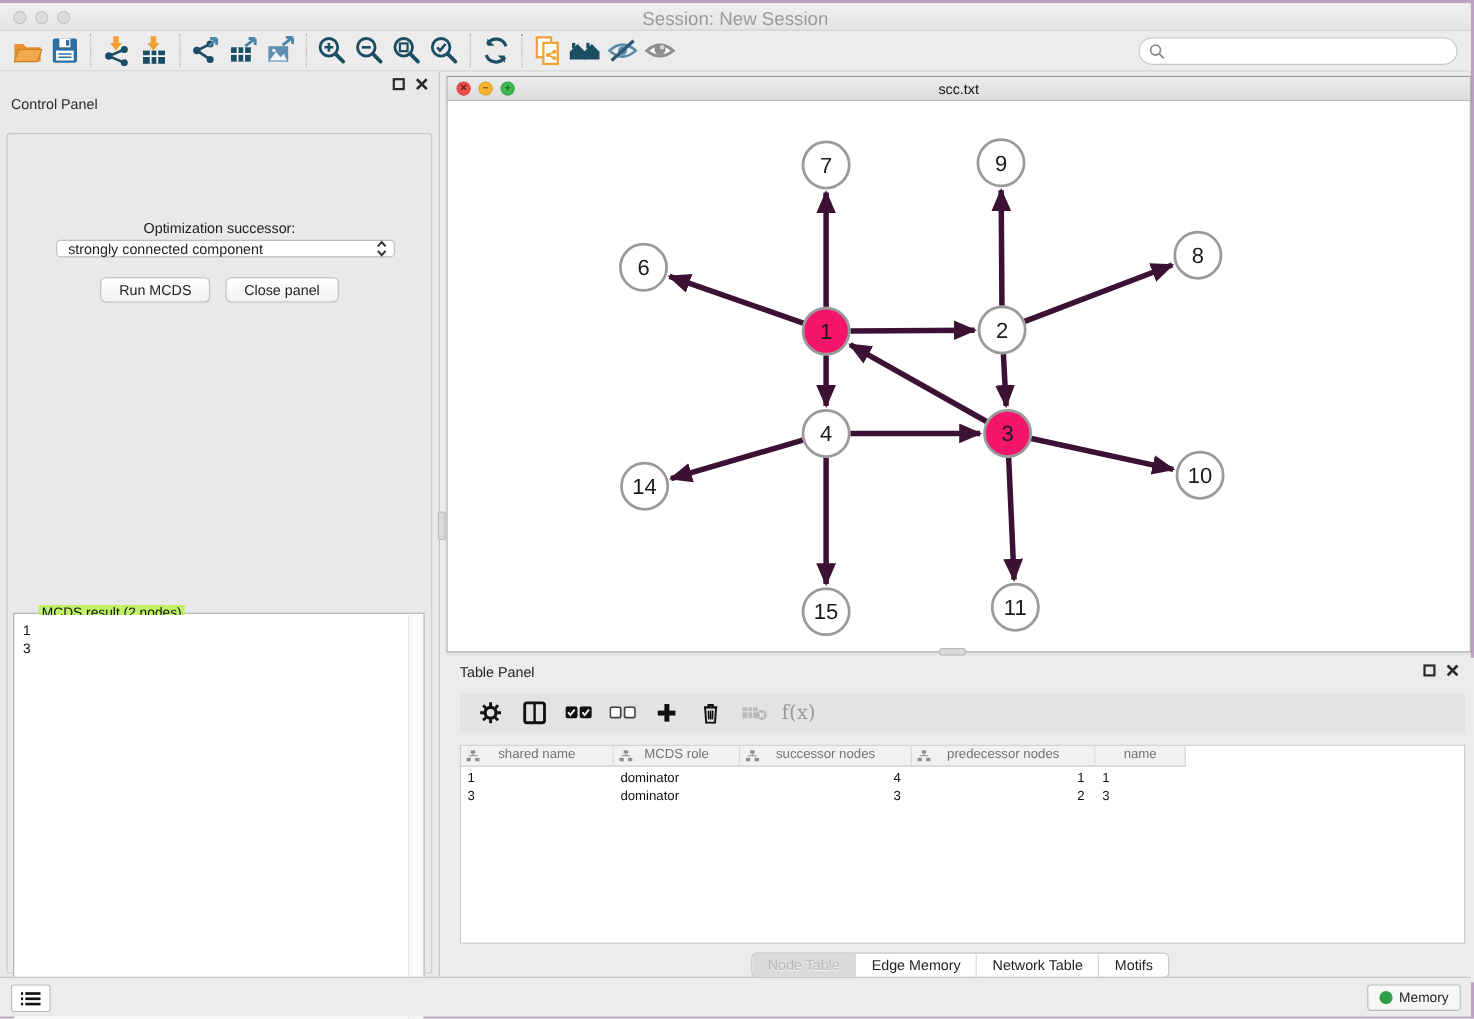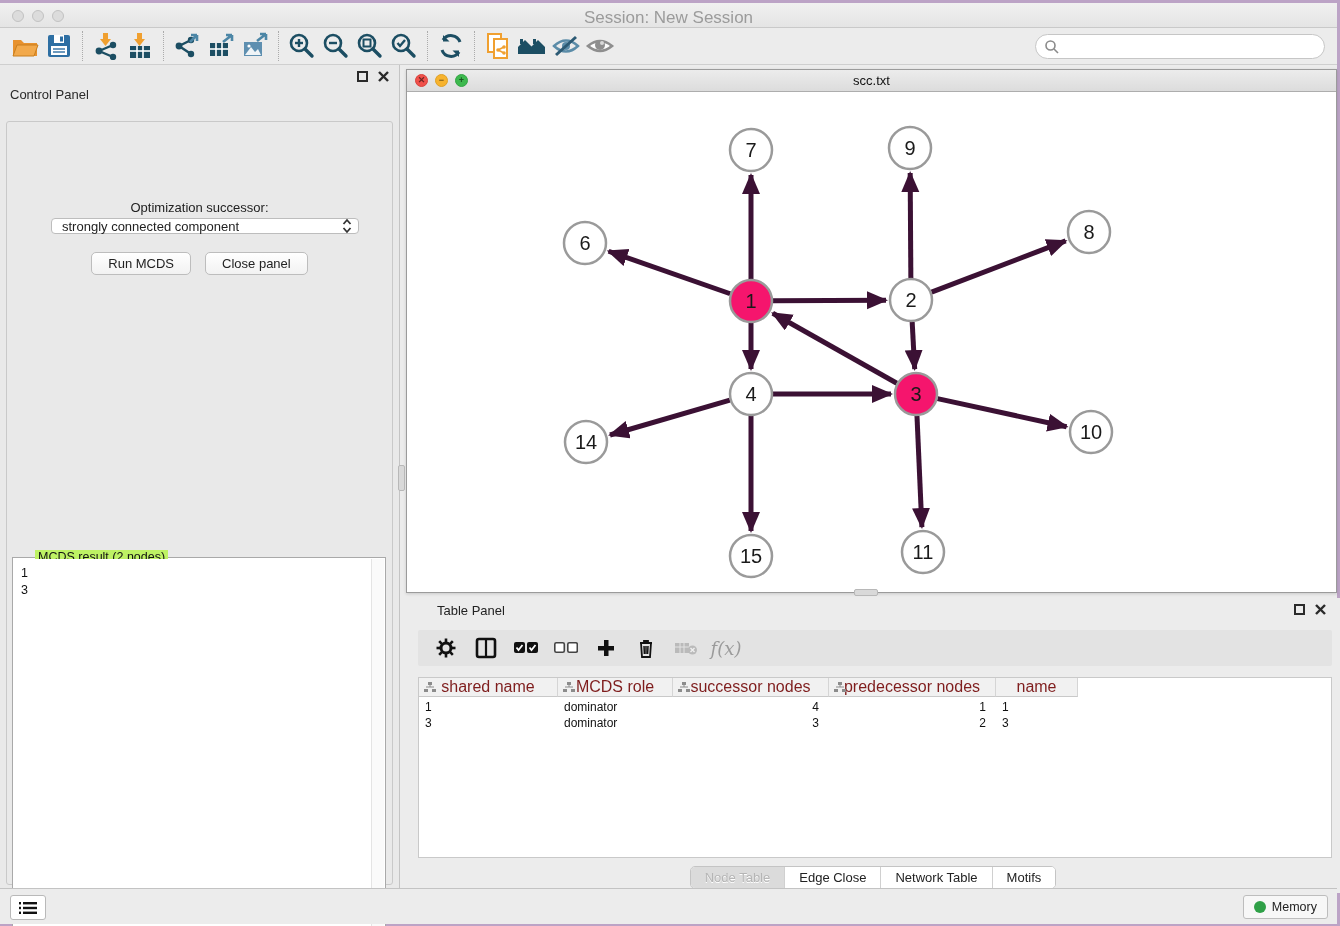--- a/index.html
+++ b/index.html
@@ -52,28 +52,28 @@
   .tl-yellow { left:28px; background:#F7B32E; border:1px solid #DFA125; }
   .tl-green { left:48px; background:#3DB94E; border:1px solid #34A545; }
   .canvas { position:absolute; left:0; top:22px; right:0; bottom:0; background:#fff; }
 
   .vgrip { position:absolute; left:398px; top:462px; width:7px; height:26px; background:#D9D9D9; border:1px solid #B8B8B8; border-radius:2px; }
   .hgrip { position:absolute; left:854px; top:586px; width:24px; height:7px; background:#D9D9D9; border:1px solid #B8B8B8; border-radius:2px; }
 
   
   .tpanel { position:absolute; left:406px; top:595px; width:934px; height:295px; background:#ECECEC; }
   .tp-header { position:absolute; left:0; top:0; right:0; height:24px; }
-  .tp-header .hd-title { position:absolute; left:12px; top:5px;margin-left:19px; }
+  .tp-header .hd-title { position:absolute; left:12px; top:5px; }
   .tp-toolbar { position:absolute; left:12px; top:32px; right:8px; height:36px; background:#E3E3E3; border-radius:2px; display:flex; align-items:center; padding-left:10px; gap:4px; }
   .tp-icon { width:36px; height:30px; display:flex; align-items:center; justify-content:center; }
-  .fx { font-family:"DejaVu Serif", serif; font-style:italic; font-size:18px; color:#9B9B9B; }
+  .fx { font-family:"DejaVu Serif", serif; font-size:18px; color:#9B9B9B; }
 
   .ntable { position:absolute; left:12px; top:79px; right:8px; bottom:35px; background:#fff; border:1px solid #C9C9C9; overflow:hidden; }
   .trow { display:grid; grid-template-columns:139px 115px 156px 167px 82px 1fr; }
-  .th { background:#F1F1F1; border-right:1px solid #D5D5D5; border-bottom:1px solid #C9C9C9; height:19px; position:relative; display:flex; align-items:flex-start; justify-content:center; font-size:16px; color:#7f1d1d; }
+  .th { background:#F1F1F1; border-right:1px solid #D5D5D5; border-bottom:1px solid #C9C9C9; height:19px; position:relative; display:flex; align-items:flex-start; justify-content:center; font-size:12px; color:#737373; }
   .th .tree { position:absolute; left:5px; top:4px; }
   .th:last-child { background:transparent; border-right:none; border-bottom:1px solid transparent; }
   .td { height:16px; font-size:12px; color:#111; display:flex; align-items:center; padding:0 6px; }
   .td.r { justify-content:flex-end; padding-right:10px; }
 
   .bt-tabs { position:absolute; left:0; right:0; bottom:4px; display:flex; justify-content:center; }
   .bt-wrap { display:flex; height:23px; border:1px solid #C4C4C4; border-radius:5px; overflow:hidden; background:#fff; }
   .bt-tab { padding:0 14px; display:flex; align-items:center; font-size:13px; font-weight:normal; background:#fff; border-right:1px solid #D0D0D0; white-space:nowrap; }
   .bt-tab:last-child { border-right:none; }
   .bt-tab.sel { background:#DBDBDB; color:#B5B5B5; text-shadow:0 1px 0 #fff; }
@@ -486,21 +486,21 @@
         <div class="td r">3</div>
         <div class="td r">2</div>
         <div class="td">3</div>
         <div class="td"></div>
       </div>
     </div>
 
     <div class="bt-tabs">
       <div class="bt-wrap">
         <div class="bt-tab sel">Node Table</div>
-        <div class="bt-tab">Edge Close</div>
+        <div class="bt-tab">Edge Memory</div>
         <div class="bt-tab">Network Table</div>
         <div class="bt-tab">Motifs</div>
       </div>
     </div>
   </div>
 
   <div class="statusbar">
     <div class="list-btn">
       <svg width="18" height="14" viewBox="0 0 18 14">
           <rect x="0" y="1" width="2" height="2.4" fill="#111"></rect>

